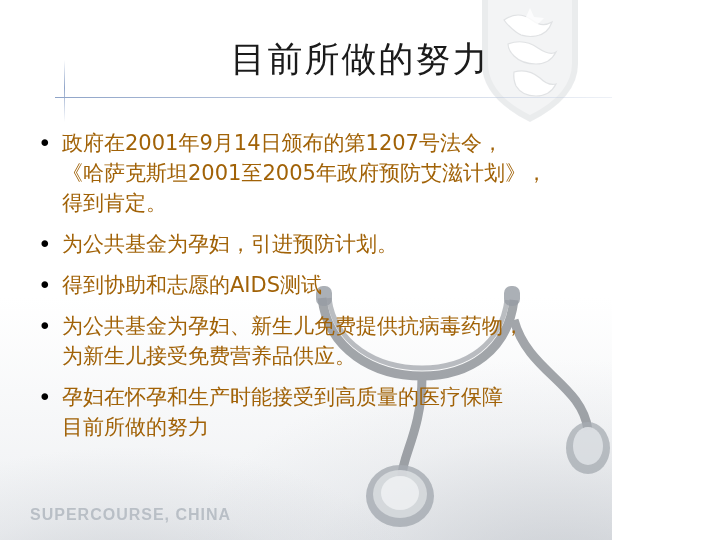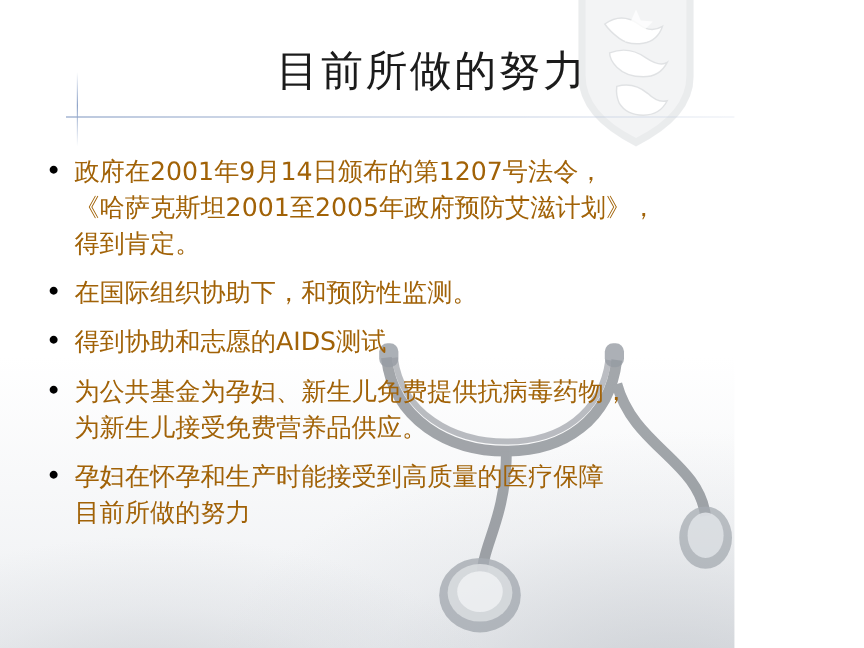--- a/index.html
+++ b/index.html
@@ -162,21 +162,21 @@
 
     <div class="bullet-row">
       <div class="bullet-dot">•</div>
       <div class="bullet-text">政府在2001年9月14日颁布的第1207号法令，
 《哈萨克斯坦2001至2005年政府预防艾滋计划》，
 得到肯定。</div>
     </div>
 
     <div class="bullet-row">
       <div class="bullet-dot">•</div>
-      <div class="bullet-text">在国际组织协助下，和预防性监测。</div>
+      <div class="bullet-text">为公共基金为孕妇，引进预防计划。</div>
     </div>
 
     <div class="bullet-row">
       <div class="bullet-dot">•</div>
       <div class="bullet-text">得到协助和志愿的AIDS测试</div>
     </div>
 
     <div class="bullet-row">
       <div class="bullet-dot">•</div>
       <div class="bullet-text">为公共基金为孕妇、新生儿免费提供抗病毒药物，
@@ -184,14 +184,15 @@
     </div>
 
     <div class="bullet-row">
       <div class="bullet-dot">•</div>
       <div class="bullet-text">孕妇在怀孕和生产时能接受到高质量的医疗保障
 目前所做的努力</div>
     </div>
 
   </div>
 
+  <div class="footer">SUPERCOURSE, CHINA</div>
 
 </div>
 
 </body></html>

